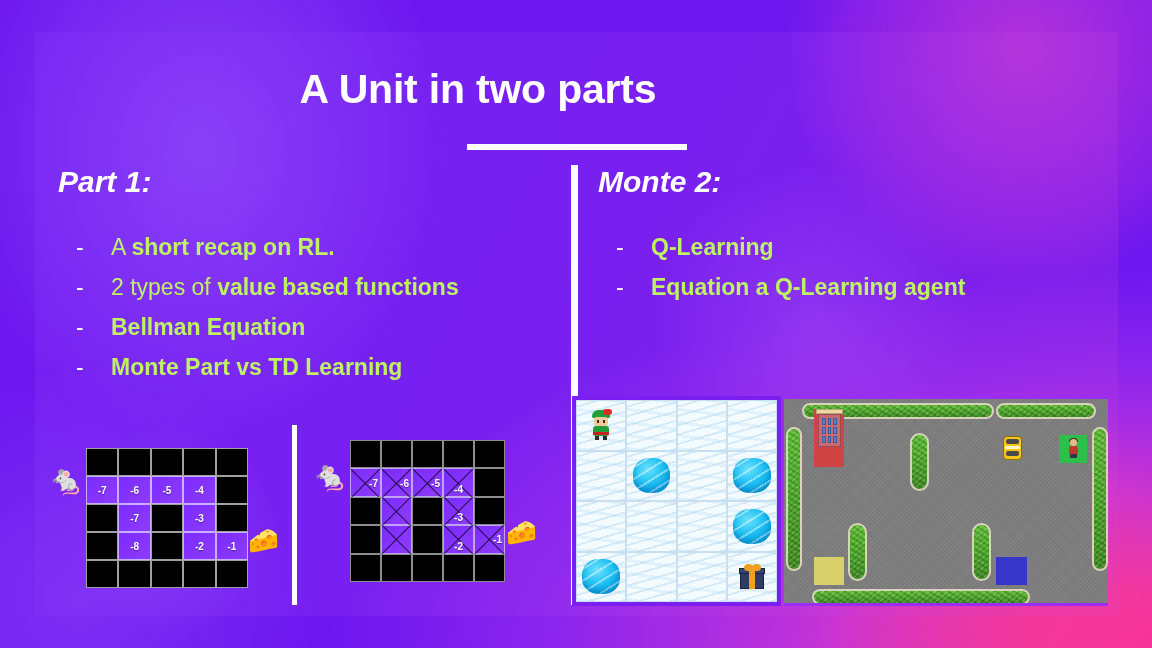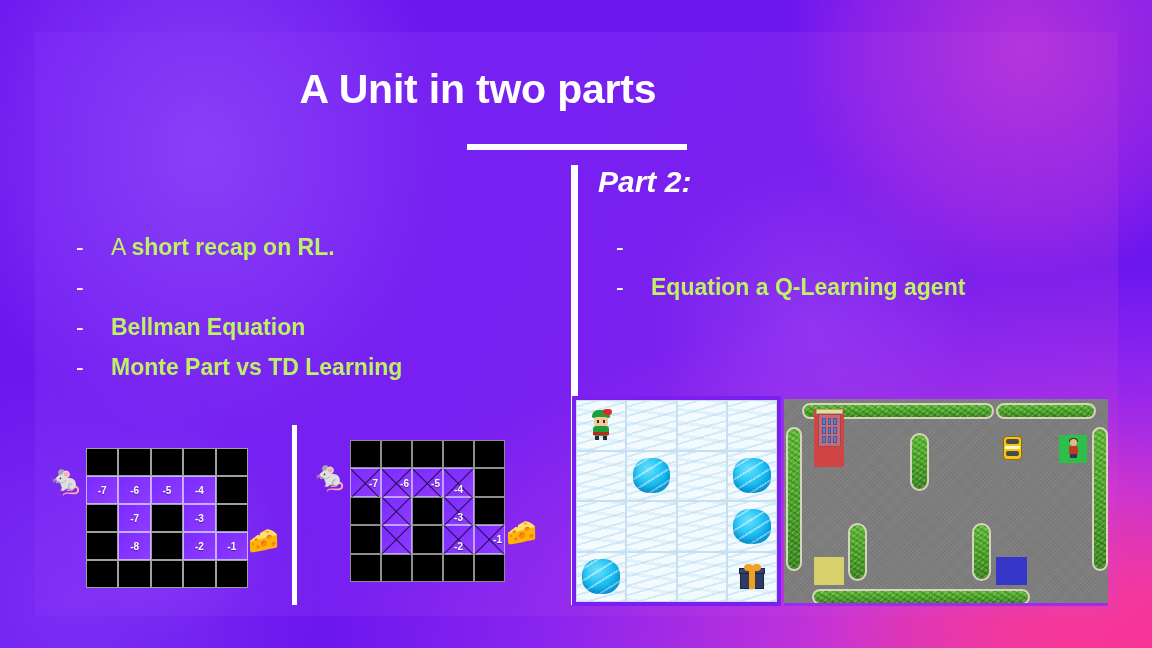--- a/index.html
+++ b/index.html
@@ -224,42 +224,45 @@
 </div>
 
 <div id="content">
 
   <div class="title">A Unit in two parts</div>
   <div class="title-rule"></div>
 
   <div class="col-rule"></div>
   <div class="mid-rule"></div>
 
+  <div class="part-head part1-head">Part 1:</div>
   <div class="bullets bullets-1">
     <div class="bullet-row">
       <span class="dash">-</span>
       <span class="btext"><span>A </span><b>short recap on RL.</b></span>
     </div>
     <div class="bullet-row">
       <span class="dash">-</span>
+      <span class="btext"><span>2 types of </span><b>value based functions</b></span>
     </div>
     <div class="bullet-row">
       <span class="dash">-</span>
       <span class="btext allbold">Bellman Equation</span>
     </div>
     <div class="bullet-row">
       <span class="dash">-</span>
       <span class="btext allbold">Monte Part vs TD Learning</span>
     </div>
   </div>
 
-  <div class="part-head part2-head">Part 2:</div>
+  <div class="part-head part2-head">Monte 2:</div>
   <div class="bullets bullets-2">
     <div class="bullet-row">
       <span class="dash">-</span>
+      <span class="btext allbold">Q-Learning</span>
     </div>
     <div class="bullet-row">
       <span class="dash">-</span>
       <span class="btext">
         <b>Equation a Q-Learning agent</b><br>
         <br>
       </span>
     </div>
   </div>
 

